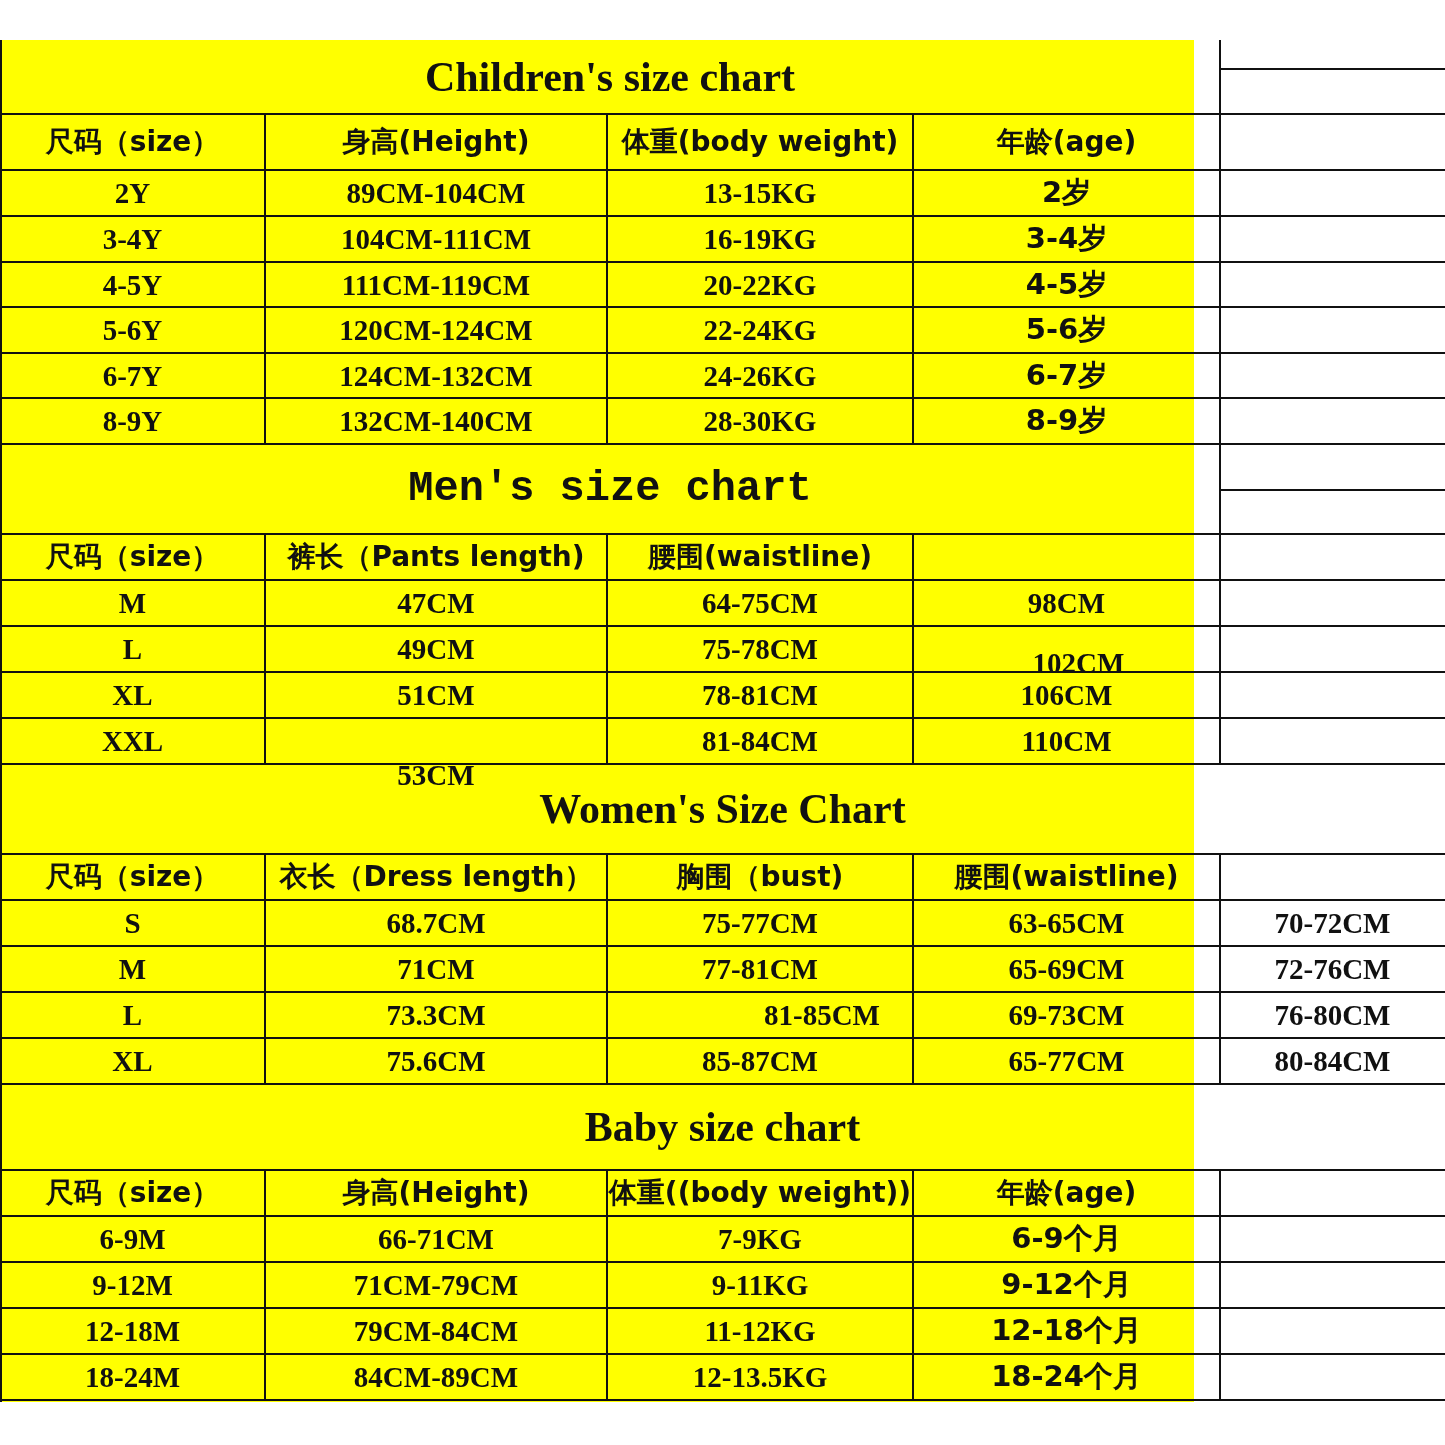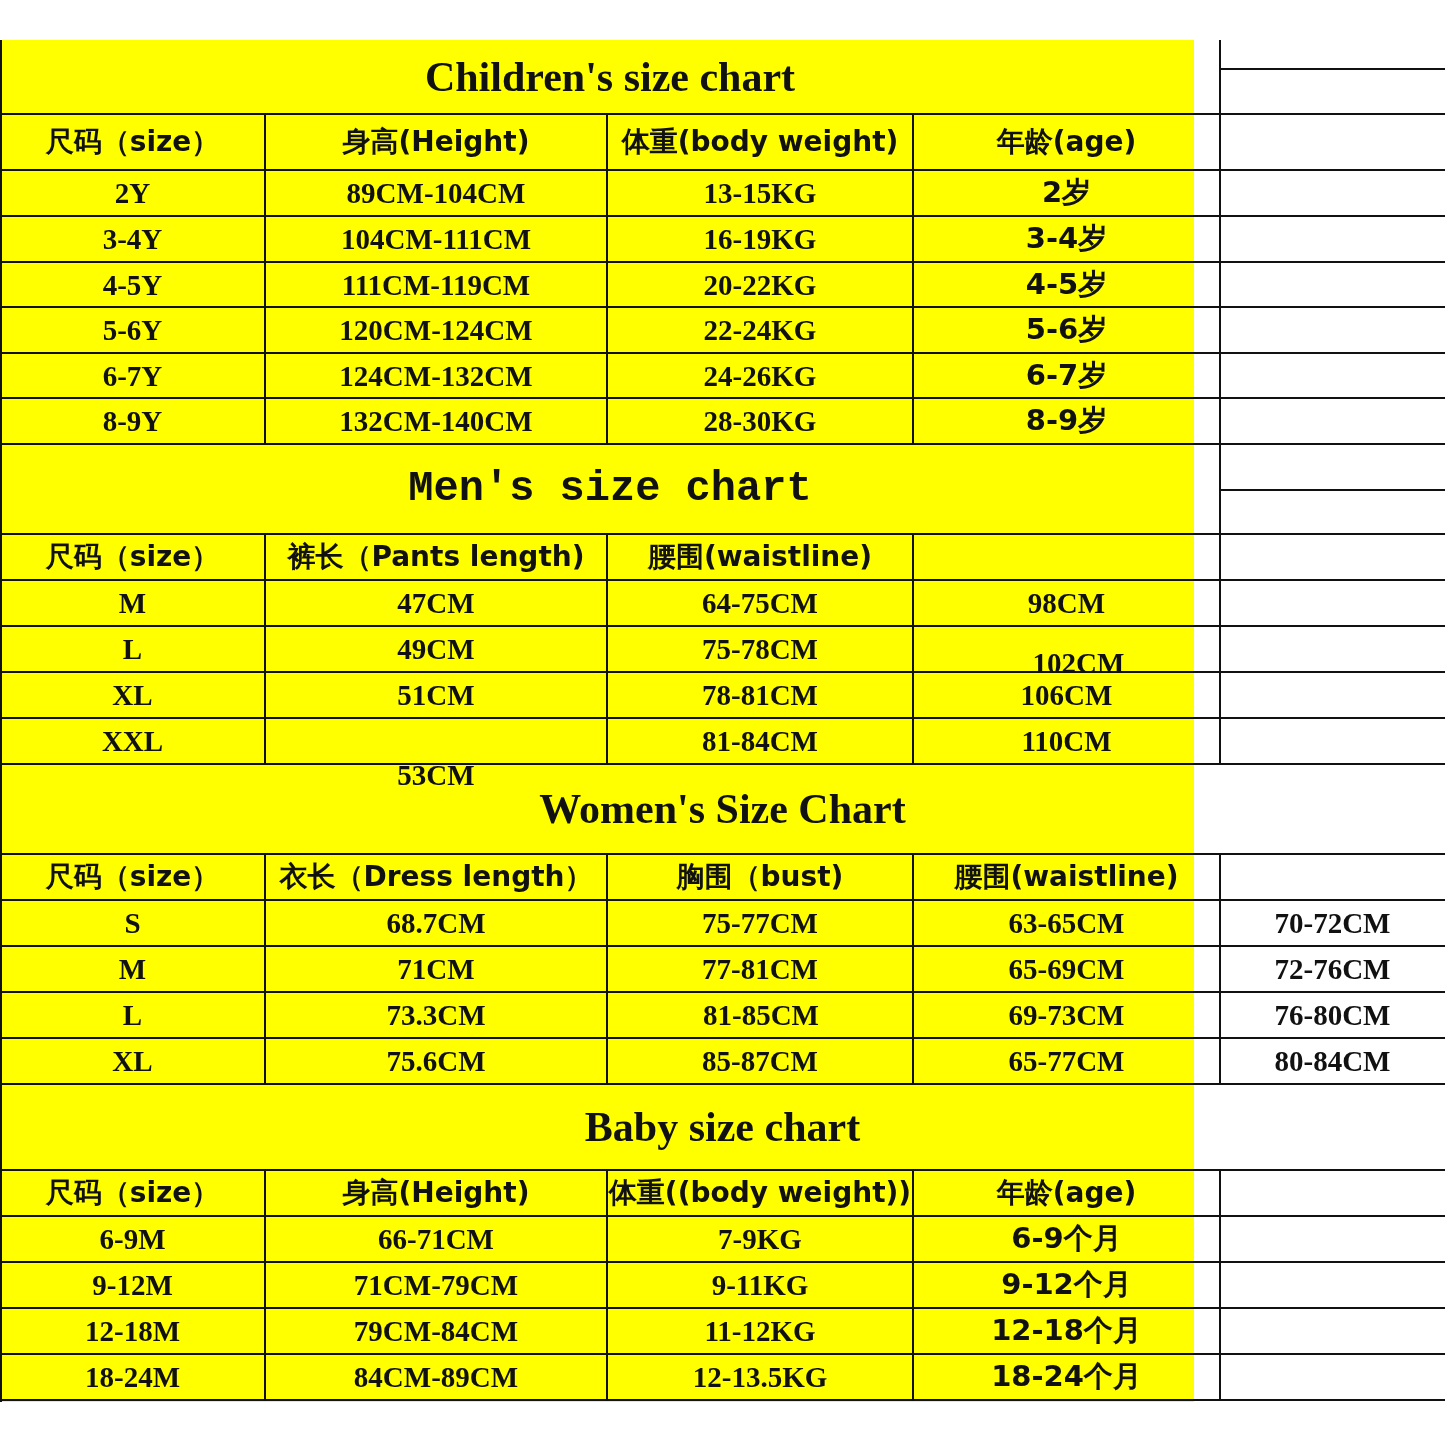--- a/index.html
+++ b/index.html
@@ -108,21 +108,21 @@
   <div>
     <div class="cell" style="left:0;top:906px;width:265px;height:46px;">M</div>
     <div class="cell" style="left:265px;top:906px;width:342px;height:46px;">71CM</div>
     <div class="cell" style="left:607px;top:906px;width:306px;height:46px;">77-81CM</div>
     <div class="cell" style="left:913px;top:906px;width:307px;height:46px;">65-69CM</div>
     <div class="cell" style="left:1220px;top:906px;width:225px;height:46px;">72-76CM</div>
   </div>
   <div>
     <div class="cell" style="left:0;top:952px;width:265px;height:46px;">L</div>
     <div class="cell" style="left:265px;top:952px;width:342px;height:46px;">73.3CM</div>
-    <div class="cell" style="left:571px;top:952px;width:306px;height:46px;padding-left:37px;">81-85CM</div>
+    <div class="cell" style="left:632px;top:952px;width:306px;height:46px;padding-left:37px;">81-85CM</div>
     <div class="cell" style="left:913px;top:952px;width:307px;height:46px;">69-73CM</div>
     <div class="cell" style="left:1220px;top:952px;width:225px;height:46px;">76-80CM</div>
   </div>
   <div>
     <div class="cell" style="left:0;top:998px;width:265px;height:46px;">XL</div>
     <div class="cell" style="left:265px;top:998px;width:342px;height:46px;">75.6CM</div>
     <div class="cell" style="left:607px;top:998px;width:306px;height:46px;">85-87CM</div>
     <div class="cell" style="left:913px;top:998px;width:307px;height:46px;">65-77CM</div>
     <div class="cell" style="left:1220px;top:998px;width:225px;height:46px;">80-84CM</div>
   </div>

